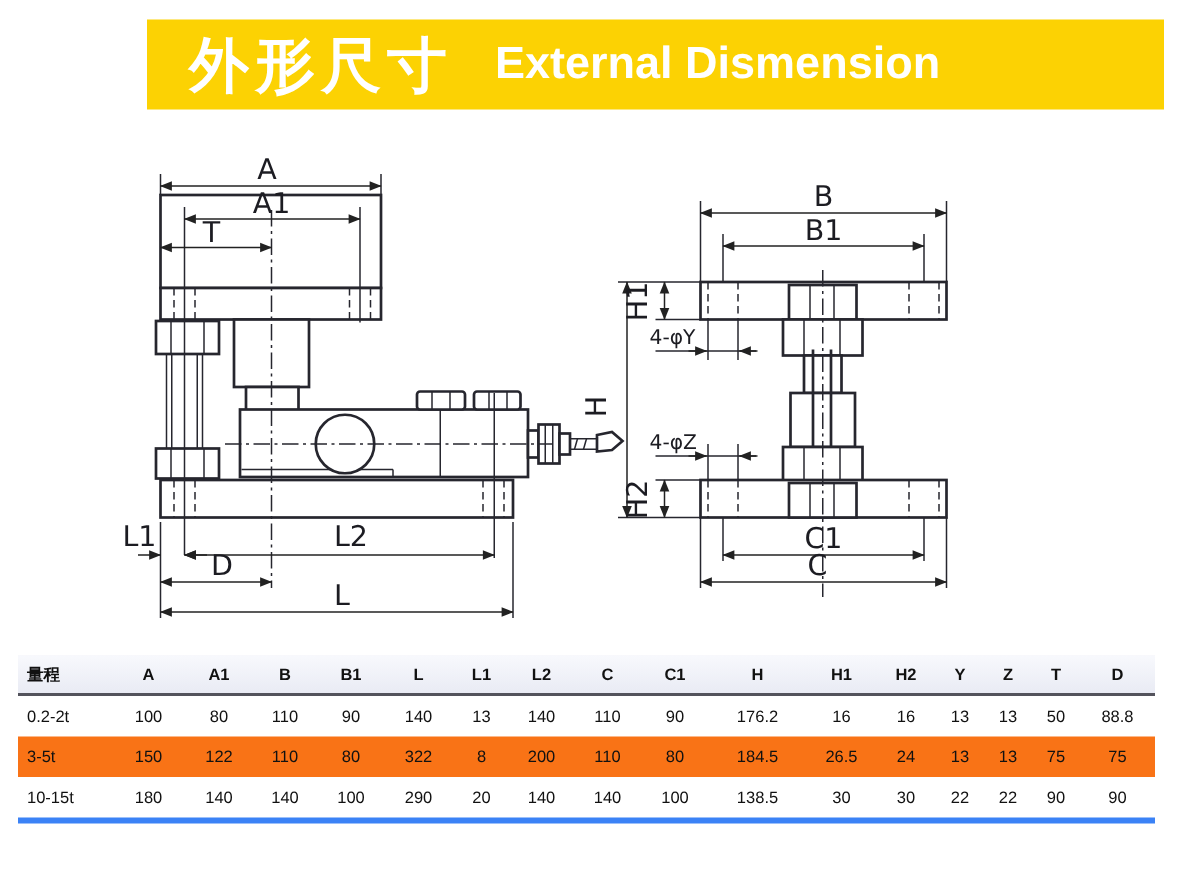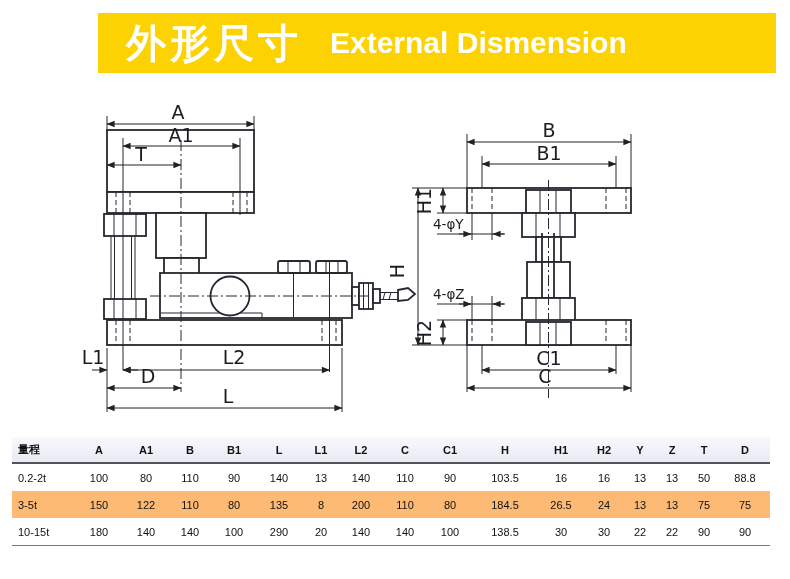--- a/index.html
+++ b/index.html
@@ -35,22 +35,22 @@
   table[data-name="dimension-table"] th{
     font-weight:700;height:25px;padding:0;text-align:center;
     background:linear-gradient(#f8f9fd,#e9ebf4);
     border-bottom:2px solid #53535c;
   }
   table[data-name="dimension-table"] td{
     height:27px;padding:0;text-align:center;font-weight:400;
   }
   table[data-name="dimension-table"] th:first-child,
   table[data-name="dimension-table"] td:first-child{text-align:left;padding-left:6px;}
-  table[data-name="dimension-table"] tr.alt td{background:#fdba74;}
-  table[data-name="dimension-table"] tbody tr:last-child td{border-bottom:1px solid #3b82f6;}
+  table[data-name="dimension-table"] tr.alt td{background:#f97316;}
+  table[data-name="dimension-table"] tbody tr:last-child td{border-bottom:4px solid #3b82f6;}
 </style>
 </head>
 <body data-name="page">
 
 <div class="banner" data-name="header-banner">
   <span class="zh" data-name="title-chinese">外形尺寸</span>
   <span class="en" data-name="title-english">External Dismension</span>
 </div>
 
 <svg class="draw" viewBox="0 75 790 350" data-name="dimension-drawing">
@@ -263,35 +263,35 @@
           <td data-name="range-cell">0.2-2t</td>
           <td data-name="value-cell">100</td>
           <td data-name="value-cell">80</td>
           <td data-name="value-cell">110</td>
           <td data-name="value-cell">90</td>
           <td data-name="value-cell">140</td>
           <td data-name="value-cell">13</td>
           <td data-name="value-cell">140</td>
           <td data-name="value-cell">110</td>
           <td data-name="value-cell">90</td>
-          <td data-name="value-cell">103.5</td>
+          <td data-name="value-cell">176.2</td>
           <td data-name="value-cell">16</td>
           <td data-name="value-cell">16</td>
           <td data-name="value-cell">13</td>
           <td data-name="value-cell">13</td>
           <td data-name="value-cell">50</td>
           <td data-name="value-cell">88.8</td>
         </tr>
         <tr data-name="table-row" class="alt">
           <td data-name="range-cell">3-5t</td>
           <td data-name="value-cell">150</td>
           <td data-name="value-cell">122</td>
           <td data-name="value-cell">110</td>
           <td data-name="value-cell">80</td>
-          <td data-name="value-cell">135</td>
+          <td data-name="value-cell">322</td>
           <td data-name="value-cell">8</td>
           <td data-name="value-cell">200</td>
           <td data-name="value-cell">110</td>
           <td data-name="value-cell">80</td>
           <td data-name="value-cell">184.5</td>
           <td data-name="value-cell">26.5</td>
           <td data-name="value-cell">24</td>
           <td data-name="value-cell">13</td>
           <td data-name="value-cell">13</td>
           <td data-name="value-cell">75</td>

